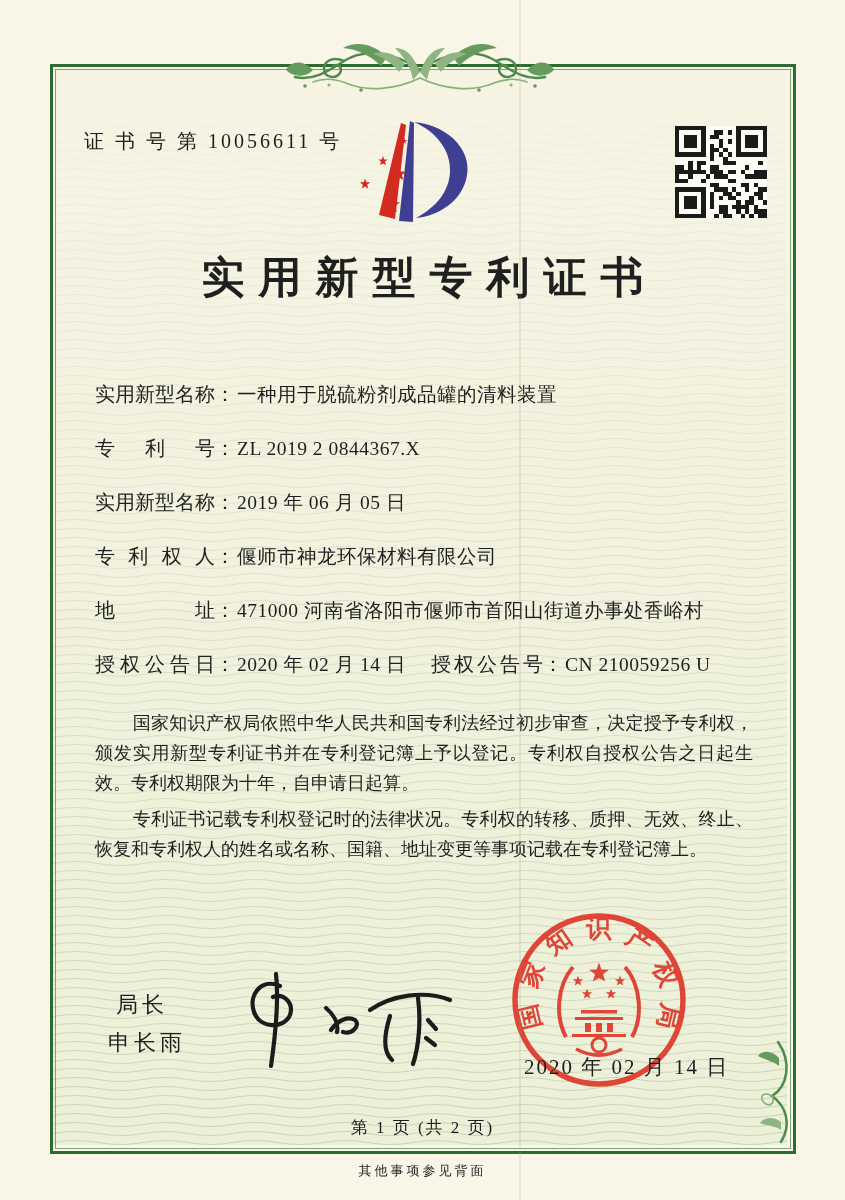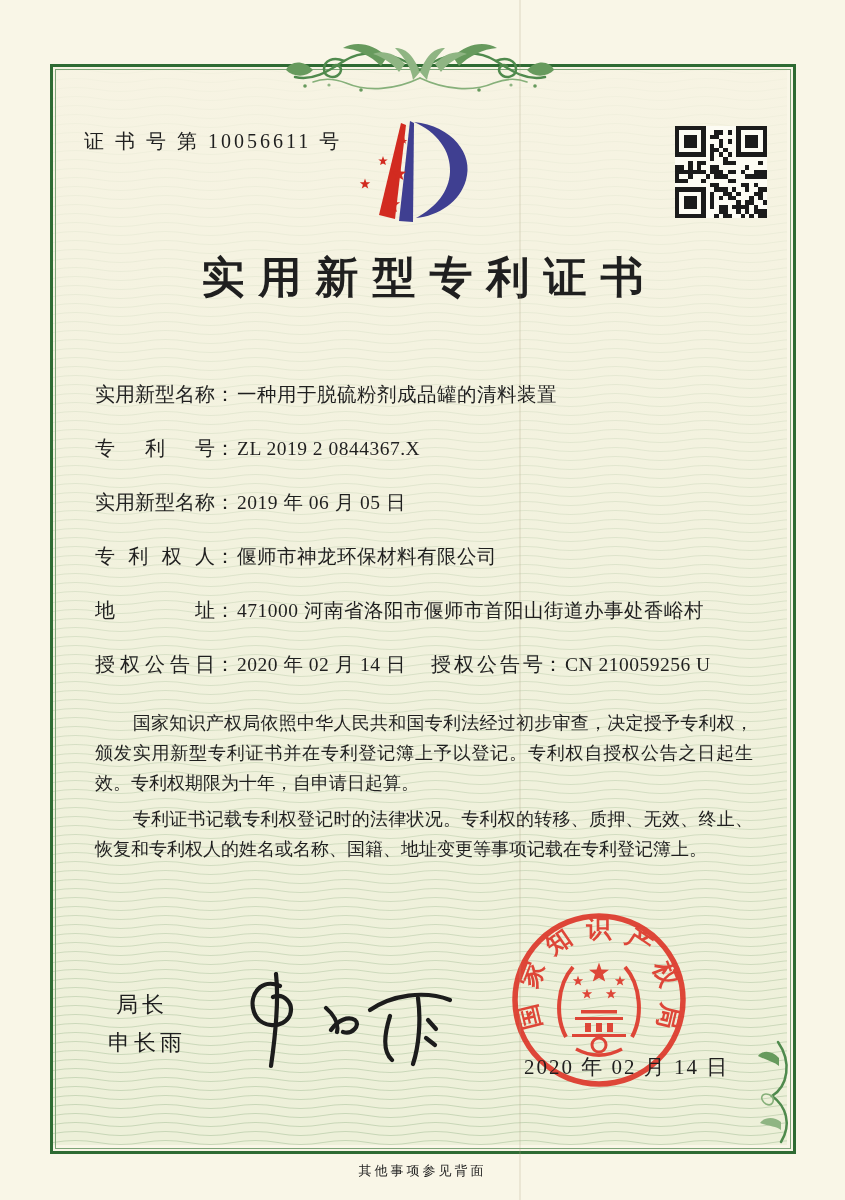--- a/index.html
+++ b/index.html
@@ -402,20 +402,21 @@
       <polygon id="starSeal" points="0,-10 2.35,-3.24 9.51,-3.09 3.8,1.24 5.88,8.09 0,4.75 -5.88,8.09 -3.8,1.24 -9.51,-3.09 -2.35,-3.24"></polygon>
     </defs>
     <circle cx="91" cy="136" r="7" fill="none" stroke="currentColor" stroke-width="3"></circle>
     <path d="M58,128 C47,108 49,76 65,58" fill="none" stroke="currentColor" stroke-width="4"></path>
     <path d="M124,128 C135,108 133,76 117,58" fill="none" stroke="currentColor" stroke-width="4"></path>
     <path d="M68,140 C83,148 99,148 114,140" fill="none" stroke="currentColor" stroke-width="3.5"></path>
   </svg>
 
   <div class="abs seal-date">2020 年 02 月 14 日</div>
 
+  <div class="abs page-info">第 1 页 (共 2 页)</div>
   <div class="abs footer-note">其他事项参见背面</div>
 
   <svg class="abs ornament-corner" viewBox="0 0 44 106">
     <path class="orn-stroke" d="M30,4 C44,24 40,48 24,58 C38,68 44,86 33,104"></path>
     <path class="orn-stroke2" d="M24,58 C14,52 10,61 18,66 C24,69 27,63 24,58"></path>
     <path class="orn-fill" d="M31,20 C24,12 14,12 10,18 C18,22 26,24 31,28 Z"></path>
     <path class="orn-fill2" d="M33,84 C26,78 16,79 12,85 C20,88 28,88 33,92 Z"></path>
   </svg>
 
   <div class="abs fold-line"></div>

